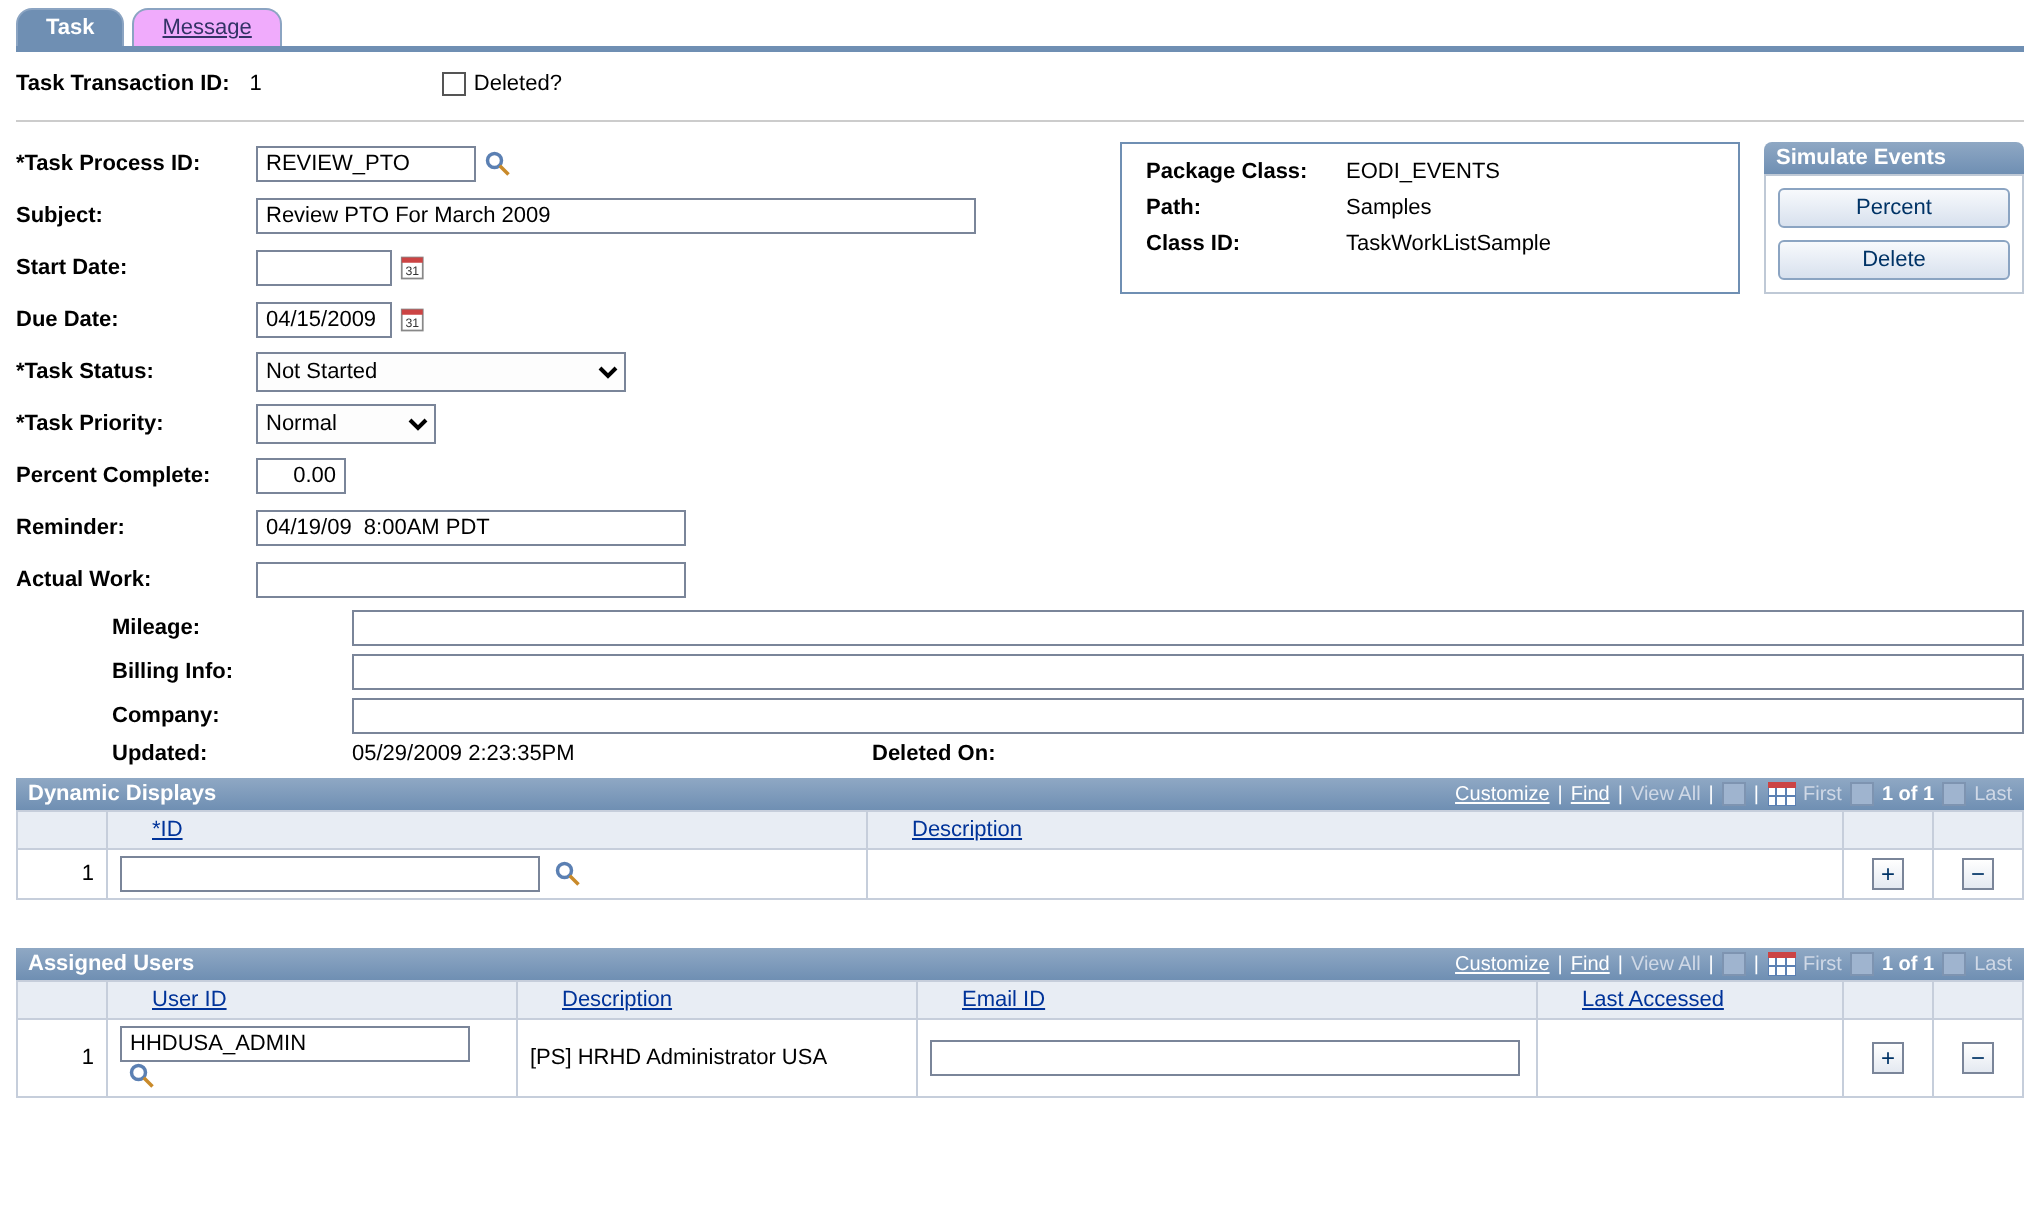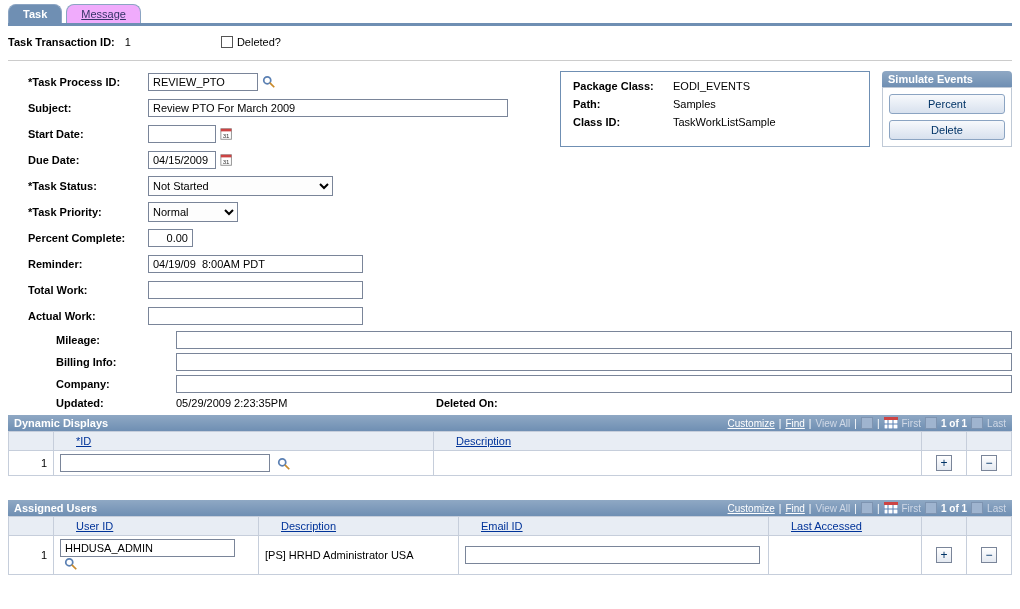--- a/index.html
+++ b/index.html
@@ -22,21 +22,21 @@
   
   .top-row { display:flex; align-items:center; margin-bottom:10px; padding-bottom:12px; border-bottom:1px solid #ccc;}
   .lbl { font-size:11px; }
   .bold { font-weight:bold; }
   .chk { width:12px; height:12px; border:1px solid #555; display:inline-block; vertical-align:middle; margin-right:4px; }
 
   .form-area { display:flex; align-items:flex-start; }
   .form-col { flex:0 0 auto; }
   .right-col { margin-left:auto; display:flex; gap:12px; }
 
-  .form-row { display:flex; align-items:center; margin-bottom:4px; min-height:22px;margin-left:20px; }
+  .form-row { display:flex; align-items:center; margin-bottom:4px; min-height:22px; }
   .form-label { width:120px; text-align:left; padding-right:8px; }
 
   input.text { border:1px solid #7a8599; background:#fff; height:18px; font-size:11px; padding:1px 4px; }
   input.numeric { text-align:right; }
   select { border:1px solid #7a8599; background:#fdfdfd; height:20px; font-size:11px; }
 
   .lookup-icon { width:14px; height:14px; display:inline-block; margin-left:4px; vertical-align:middle; }
   .cal-icon { width:14px; height:14px; display:inline-block; margin-left:4px; vertical-align:middle; }
 
   .pkg-box { border:1px solid #6f8fb3; padding:8px 12px; width:310px; font-size:11px; }
@@ -147,24 +147,20 @@
     <div class="form-row">
       <span class="form-label bold">Percent Complete:</span>
       <input class="text numeric" style="width: 45px;" value="0.00">
     </div>
 
     <div class="form-row">
       <span class="form-label bold">Reminder:</span>
       <input class="text" style="width: 215px;" value="04/19/09  8:00AM PDT">
     </div>
 
-    <div class="form-row">
-      <span class="form-label bold">Total Work:</span>
-      <input class="text" style="width: 215px;" value="">
-    </div>
 
     <div class="form-row">
       <span class="form-label bold">Actual Work:</span>
       <input class="text" style="width: 215px;" value="">
     </div>
   </div>
 
   <div class="right-col">
     <div class="pkg-box">
       <div class="pkg-row">

